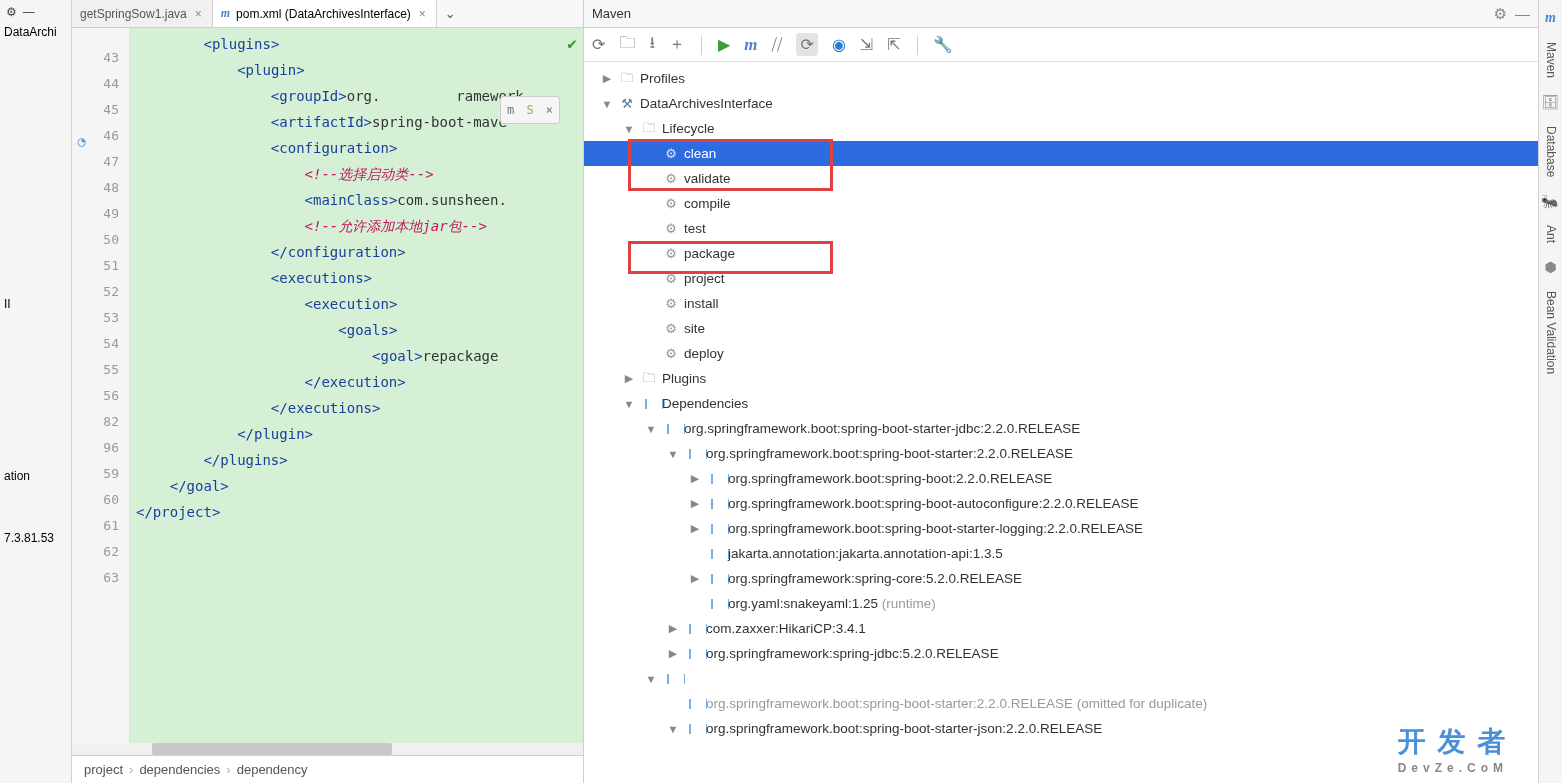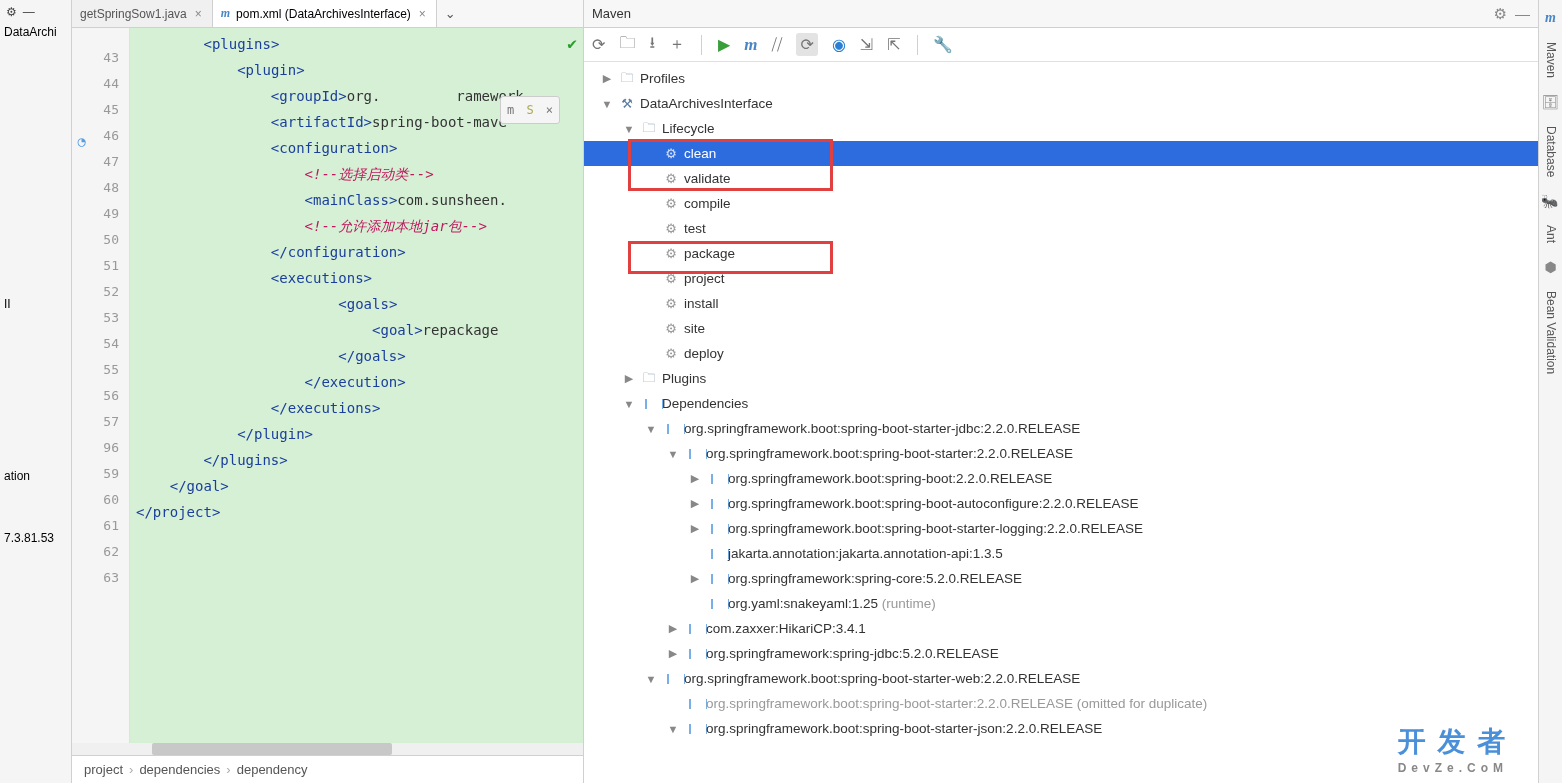--- a/index.html
+++ b/index.html
@@ -101,21 +101,21 @@
           <div class="ln">47</div>
           <div class="ln">48</div>
           <div class="ln">49</div>
           <div class="ln">50</div>
           <div class="ln">51</div>
           <div class="ln">52</div>
           <div class="ln">53</div>
           <div class="ln">54</div>
           <div class="ln">55</div>
           <div class="ln">56</div>
-          <div class="ln">57</div>
+          <div class="ln">82</div>
           <div class="ln">96</div>
           <div class="ln">59</div>
           <div class="ln">60</div>
           <div class="ln">61</div>
           <div class="ln">62</div>
           <div class="ln">63</div>
         </div>
       <div class="code" id="code">
         <div class="check">✔</div>
         <div class="hint">
@@ -126,23 +126,23 @@
       <div class="cl">        <span class="tg">&lt;</span><span class="tn">plugins</span><span class="tg">&gt;</span></div>
           <div class="cl">            <span class="tg">&lt;</span><span class="tn">plugin</span><span class="tg">&gt;</span></div>
           <div class="cl">                <span class="tg">&lt;</span><span class="tn">groupId</span><span class="tg">&gt;</span><span class="tx">org.         ramework</span></div>
           <div class="cl">                <span class="tg">&lt;</span><span class="tn">artifactId</span><span class="tg">&gt;</span><span class="tx">spring-boot-mave</span></div>
           <div class="cl">                <span class="tg">&lt;</span><span class="tn">configuration</span><span class="tg">&gt;</span></div>
           <div class="cl">                    <span class="cm">&lt;!--选择启动类--&gt;</span></div>
           <div class="cl">                    <span class="tg">&lt;</span><span class="tn">mainClass</span><span class="tg">&gt;</span><span class="tx">com.sunsheen.</span></div>
           <div class="cl">                    <span class="cm">&lt;!--允许添加本地jar包--&gt;</span></div>
           <div class="cl">                <span class="tg">&lt;/</span><span class="tn">configuration</span><span class="tg">&gt;</span></div>
           <div class="cl">                <span class="tg">&lt;</span><span class="tn">executions</span><span class="tg">&gt;</span></div>
+          <div class="cl">                    <span class="tg">&lt;</span><span class="tn">execution</span><span class="tg">&gt;</span></div>
           <div class="cl">                        <span class="tg">&lt;</span><span class="tn">goals</span><span class="tg">&gt;</span></div>
           <div class="cl">                            <span class="tg">&lt;</span><span class="tn">goal</span><span class="tg">&gt;</span><span class="tx">repackage</span></div>
-          <div class="cl">                        <span class="tg">&lt;/</span><span class="tn">goals</span><span class="tg">&gt;</span></div>
           <div class="cl">                    <span class="tg">&lt;/</span><span class="tn">execution</span><span class="tg">&gt;</span></div>
           <div class="cl">                <span class="tg">&lt;/</span><span class="tn">executions</span><span class="tg">&gt;</span></div>
           <div class="cl">            <span class="tg">&lt;/</span><span class="tn">plugin</span><span class="tg">&gt;</span></div>
           <div class="cl">        <span class="tg">&lt;/</span><span class="tn">plugins</span><span class="tg">&gt;</span></div>
           <div class="cl">    <span class="tg">&lt;/</span><span class="tn">goal</span><span class="tg">&gt;</span></div>
           <div class="cl"><span class="tg">&lt;/</span><span class="tn">project</span><span class="tg">&gt;</span></div>
         </div>
     </div>
     <div class="scroll-h">
         <div class="thumb"></div>
@@ -297,21 +297,20 @@
           <span class="lbl">com.zaxxer:HikariCP:3.4.1</span>
         </div>
         <div class="row" style="padding-left:82px">
           <span class="tw">▶</span>
           <span class="ico lib" style="font-size:10px;letter-spacing:-2px;color:#5a9ee0">⎹⎸⎹</span>
           <span class="lbl">org.springframework:spring-jdbc:5.2.0.RELEASE</span>
         </div>
         <div class="row" style="padding-left:60px">
           <span class="tw">▼</span>
           <span class="ico lib" style="font-size:10px;letter-spacing:-2px;color:#5a9ee0">⎹⎸⎹</span>
-          <span class="lbl">org.springframework.boot:spring-boot-starter-web:2.2.0.RELEASE</span>
         </div>
         <div class="row omit" style="padding-left:82px">
           <span class="tw"></span>
           <span class="ico lib" style="font-size:10px;letter-spacing:-2px;color:#5a9ee0">⎹⎸⎹</span>
           <span class="lbl">org.springframework.boot:spring-boot-starter:2.2.0.RELEASE (omitted for duplicate)</span>
         </div>
         <div class="row" style="padding-left:82px">
           <span class="tw">▼</span>
           <span class="ico lib" style="font-size:10px;letter-spacing:-2px;color:#5a9ee0">⎹⎸⎹</span>
           <span class="lbl">org.springframework.boot:spring-boot-starter-json:2.2.0.RELEASE</span>

